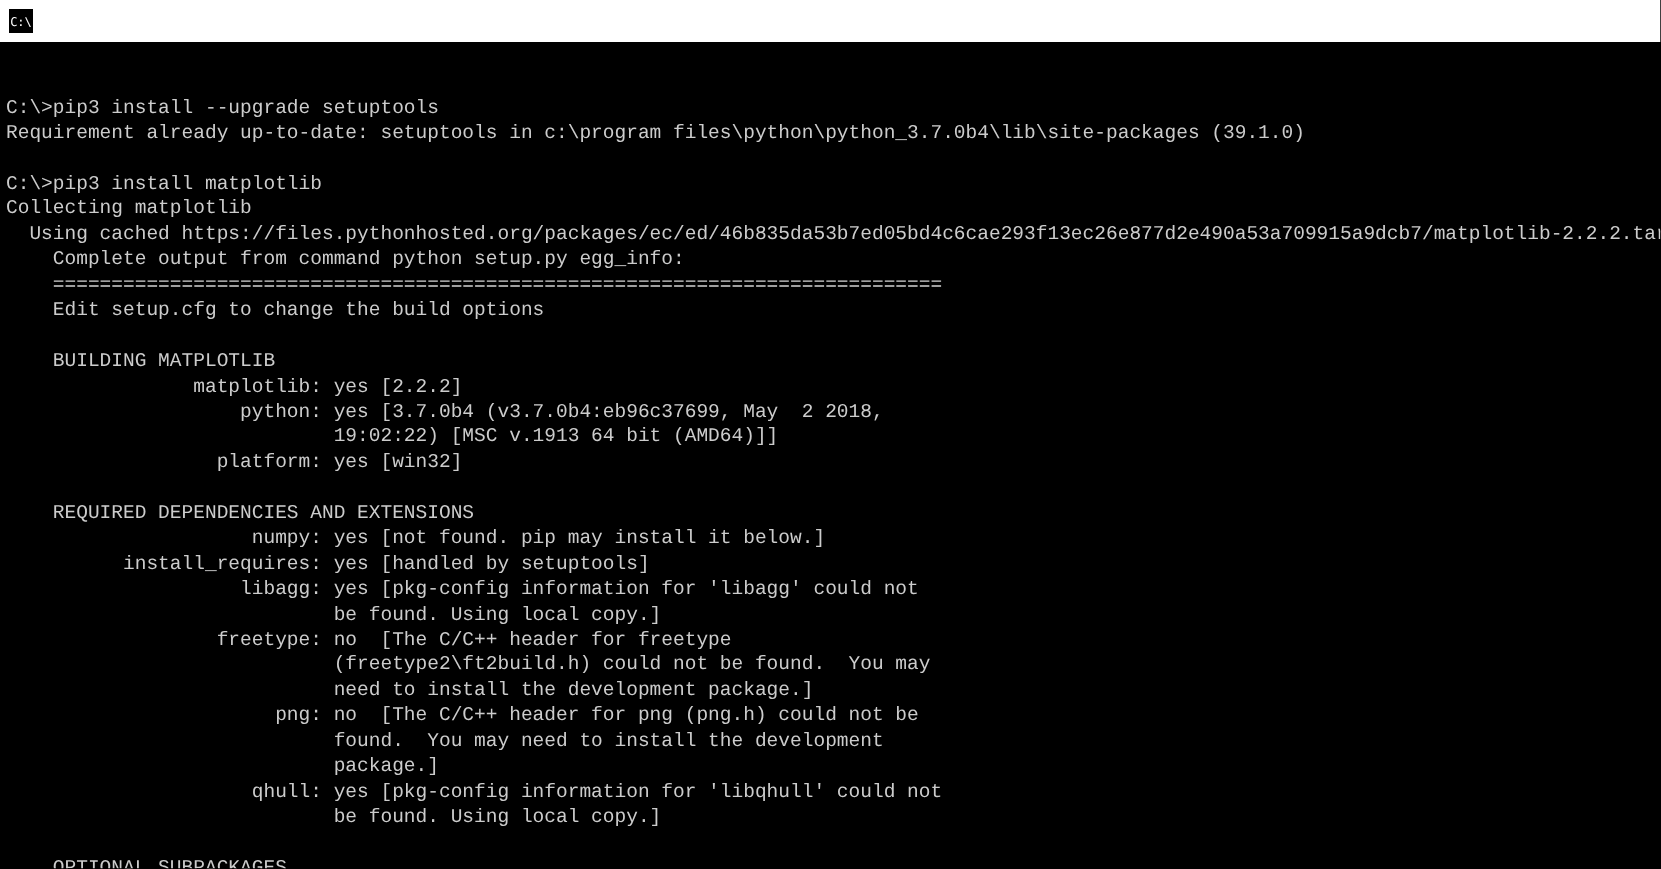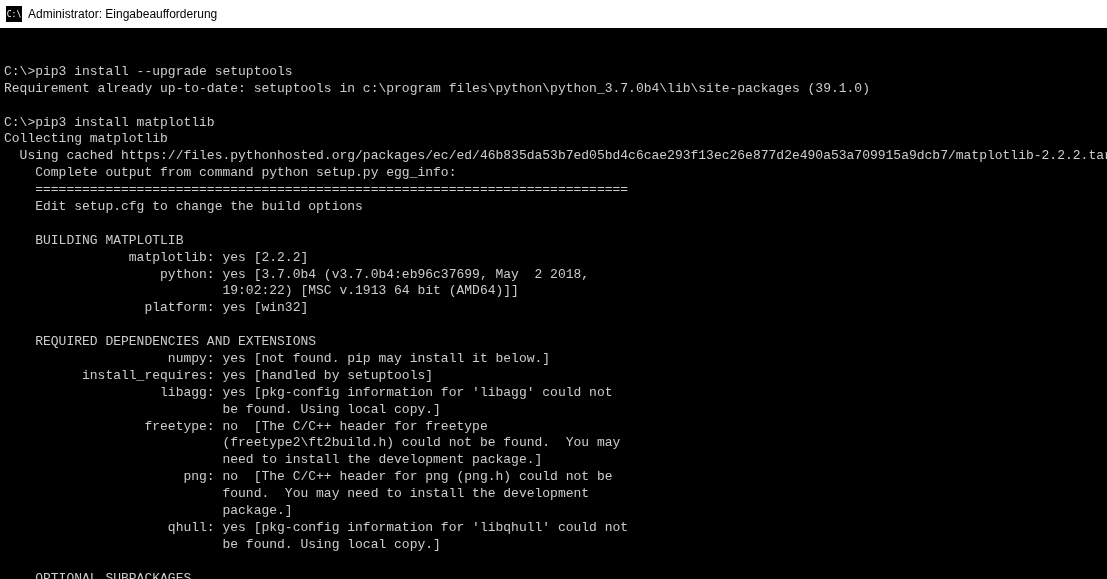--- a/index.html
+++ b/index.html
@@ -45,21 +45,20 @@
       white-space: pre;
       height: calc(100% - 28px);
       overflow: hidden;
     }
   </style>
 </head>
 <body>
 
 <div class="titlebar">
   <div class="titlebar-icon">C:\</div>
-  <span>Administrator: Eingabeaufforderung</span>
 </div>
 
 <div class="terminal"><div id="terminal-content">
 C:\&gt;pip3 install --upgrade setuptools
 Requirement already up-to-date: setuptools in c:\program files\python\python_3.7.0b4\lib\site-packages (39.1.0)
 
 C:\&gt;pip3 install matplotlib
 Collecting matplotlib
   Using cached https://files.pythonhosted.org/packages/ec/ed/46b835da53b7ed05bd4c6cae293f13ec26e877d2e490a53a709915a9dcb7/matplotlib-2.2.2.tar.gz
     Complete output from command python setup.py egg_info:

